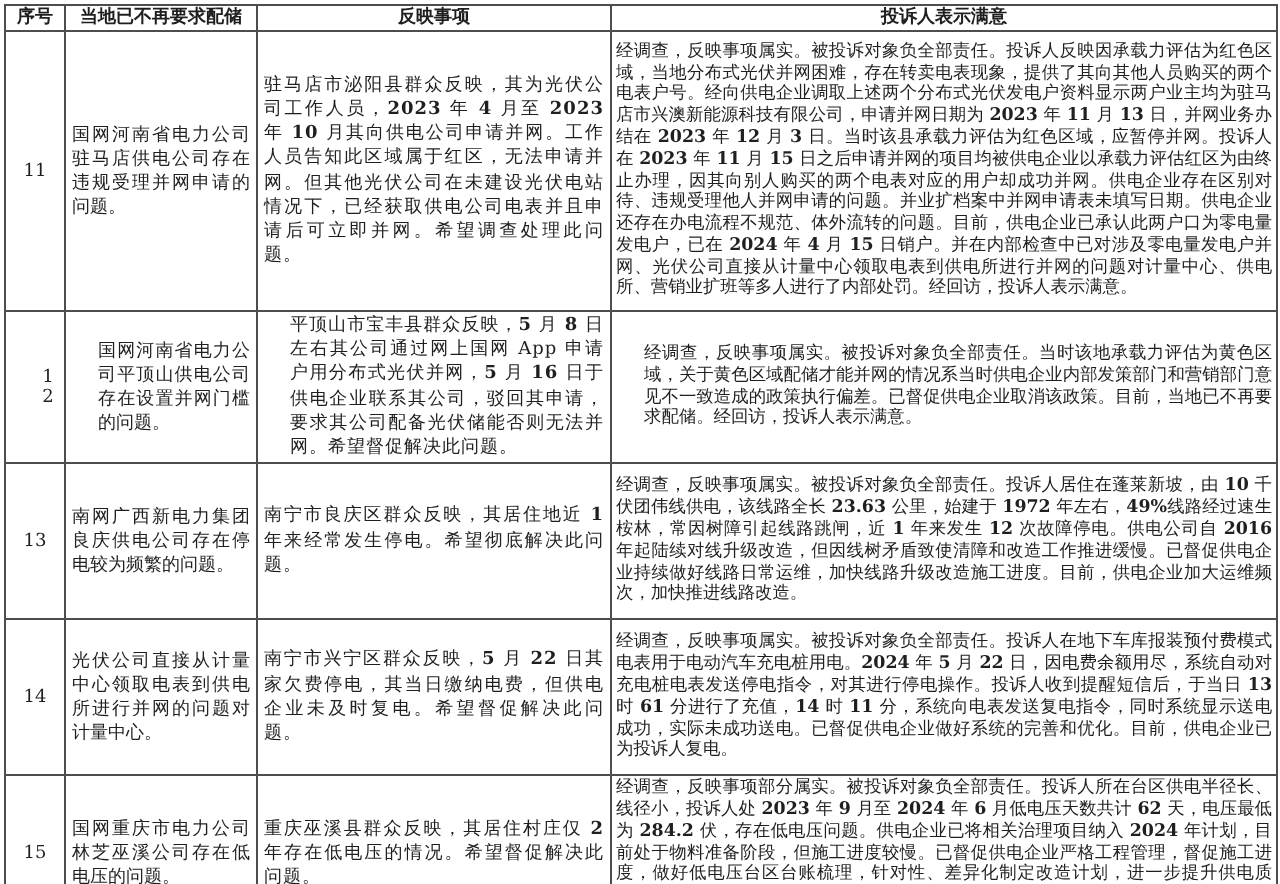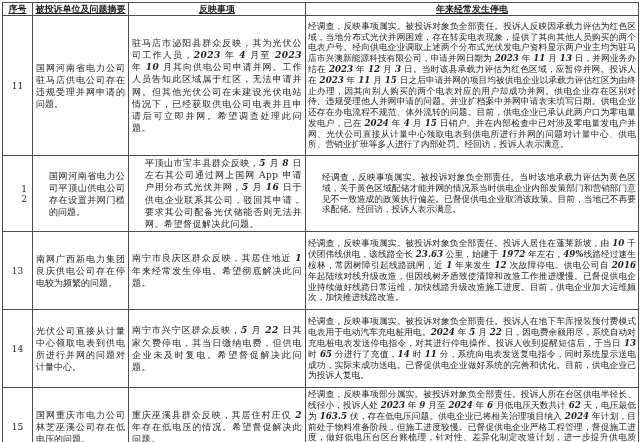--- a/index.html
+++ b/index.html
@@ -16,55 +16,55 @@
   th,td {
     border:1px solid #4d4d4d;
     font-size:9px;
     padding:1px 3px;
     overflow:hidden;
     vertical-align:middle;
     word-break:break-all;
   }
   th {
     font-weight:bold; text-align:center;
-    height:12px; line-height:12px; padding:0;text-decoration:underline;
+    height:12px; line-height:12px; padding:0;
   }
   td.c-no { text-align:center; font-size:9px; }
   td.c-unit {
     text-align:justify; line-height:12px;
   }
   td.c-issue {
     text-align:justify; letter-spacing:0.5px; line-height:12.2px;
   }
   td.c-result {
     font-size:8.7px; text-align:justify; line-height:10.8px; padding:1px 2px;margin-top:48px;
   }
   tr.r0 > td { height:137px; }
   tr.r1 > td { height:63px;padding-left:16px; }
   tr.r2 > td { height:75px; }
   tr.r3 > td { height:75px; }
   tr.r4 > td { height:72px; }
-  b { font-weight:bold;font-style:italic; }
+  b { font-weight:bold; }
 </style>
 </head>
 <body>
 
 <table class="doc">
   <colgroup>
       <col class="c1">
       <col class="c2">
       <col class="c3">
       <col class="c4">
     </colgroup>
   <thead>
     <tr>
       <th>序号</th>
-      <th>被投诉单位及问题摘要</th>
+      <th>当地已不再要求配储</th>
       <th>反映事项</th>
-      <th>年来经常发生停电</th>
+      <th>投诉人表示满意</th>
     </tr>
   </thead>
   <tbody>
     <tr class="r0">
       <td class="c-no">11</td>
       <td class="c-unit">国网河南省电力公司驻马店供电公司存在违规受理并网申请的问题。</td>
       <td class="c-issue">驻马店市泌阳县群众反映，其为光伏公司工作人员，<b>2023</b> 年 <b>4</b> 月至 <b>2023</b> 年 <b>10</b> 月其向供电公司申请并网。工作人员告知此区域属于红区，无法申请并网。但其他光伏公司在未建设光伏电站情况下，已经获取供电公司电表并且申请后可立即并网。希望调查处理此问题。</td>
       <td class="c-result">经调查，反映事项属实。被投诉对象负全部责任。投诉人反映因承载力评估为红色区域，当地分布式光伏并网困难，存在转卖电表现象，提供了其向其他人员购买的两个电表户号。经向供电企业调取上述两个分布式光伏发电户资料显示两户业主均为驻马店市兴澳新能源科技有限公司，申请并网日期为 <b>2023</b> 年 <b>11</b> 月 <b>13</b> 日，并网业务办结在 <b>2023</b> 年 <b>12</b> 月 <b>3</b> 日。当时该县承载力评估为红色区域，应暂停并网。投诉人在 <b>2023</b> 年 <b>11</b> 月 <b>15</b> 日之后申请并网的项目均被供电企业以承载力评估红区为由终止办理，因其向别人购买的两个电表对应的用户却成功并网。供电企业存在区别对待、违规受理他人并网申请的问题。并业扩档案中并网申请表未填写日期。供电企业还存在办电流程不规范、体外流转的问题。目前，供电企业已承认此两户口为零电量发电户，已在 <b>2024</b> 年 <b>4</b> 月 <b>15</b> 日销户。并在内部检查中已对涉及零电量发电户并网、光伏公司直接从计量中心领取电表到供电所进行并网的问题对计量中心、供电所、营销业扩班等多人进行了内部处罚。经回访，投诉人表示满意。</td>
     </tr>
     <tr class="r1">
@@ -76,22 +76,22 @@
     <tr class="r2">
       <td class="c-no">13</td>
       <td class="c-unit">南网广西新电力集团良庆供电公司存在停电较为频繁的问题。</td>
       <td class="c-issue">南宁市良庆区群众反映，其居住地近 <b>1</b> 年来经常发生停电。希望彻底解决此问题。</td>
       <td class="c-result">经调查，反映事项属实。被投诉对象负全部责任。投诉人居住在蓬莱新坡，由 <b>10</b> 千伏团伟线供电，该线路全长 <b>23.63</b> 公里，始建于 <b>1972</b> 年左右，<b>49%</b>线路经过速生桉林，常因树障引起线路跳闸，近 <b>1</b> 年来发生 <b>12</b> 次故障停电。供电公司自 <b>2016</b> 年起陆续对线升级改造，但因线树矛盾致使清障和改造工作推进缓慢。已督促供电企业持续做好线路日常运维，加快线路升级改造施工进度。目前，供电企业加大运维频次，加快推进线路改造。</td>
     </tr>
     <tr class="r3">
       <td class="c-no">14</td>
       <td class="c-unit">光伏公司直接从计量中心领取电表到供电所进行并网的问题对计量中心。</td>
       <td class="c-issue">南宁市兴宁区群众反映，<b>5</b> 月 <b>22</b> 日其家欠费停电，其当日缴纳电费，但供电企业未及时复电。希望督促解决此问题。</td>
-      <td class="c-result">经调查，反映事项属实。被投诉对象负全部责任。投诉人在地下车库报装预付费模式电表用于电动汽车充电桩用电。<b>2024</b> 年 <b>5</b> 月 <b>22</b> 日，因电费余额用尽，系统自动对充电桩电表发送停电指令，对其进行停电操作。投诉人收到提醒短信后，于当日 <b>13</b> 时 <b>65</b> 分进行了充值，<b>14</b> 时 <b>11</b> 分，系统向电表发送复电指令，同时系统显示送电成功，实际未成功送电。已督促供电企业做好系统的完善和优化。目前，供电企业已为投诉人复电。</td>
+      <td class="c-result">经调查，反映事项属实。被投诉对象负全部责任。投诉人在地下车库报装预付费模式电表用于电动汽车充电桩用电。<b>2024</b> 年 <b>5</b> 月 <b>22</b> 日，因电费余额用尽，系统自动对充电桩电表发送停电指令，对其进行停电操作。投诉人收到提醒短信后，于当日 <b>13</b> 时 <b>61</b> 分进行了充值，<b>14</b> 时 <b>11</b> 分，系统向电表发送复电指令，同时系统显示送电成功，实际未成功送电。已督促供电企业做好系统的完善和优化。目前，供电企业已为投诉人复电。</td>
     </tr>
     <tr class="r4">
       <td class="c-no">15</td>
       <td class="c-unit">国网重庆市电力公司林芝巫溪公司存在低电压的问题。</td>
       <td class="c-issue">重庆巫溪县群众反映，其居住村庄仅 <b>2</b> 年存在低电压的情况。希望督促解决此问题。</td>
-      <td class="c-result">经调查，反映事项部分属实。被投诉对象负全部责任。投诉人所在台区供电半径长、线径小，投诉人处 <b>2023</b> 年 <b>9</b> 月至 <b>2024</b> 年 <b>6</b> 月低电压天数共计 <b>62</b> 天，电压最低为 <b>163.5</b> 伏，存在低电压问题。供电企业已将相关治理项目纳入 <b>2024</b> 年计划，目前处于物料准备阶段，但施工进度较慢。已督促供电企业严格工程管理，督促施工进度，做好低电压台区台账梳理，针对性、差异化制定改造计划，进一步提升供电质量，并将具体情况向投诉人解释说明。目前，供电企业已对相关责任人员进行考核，并计划  月底完成台区低电压治理工作。经回访，投诉人表示满意。</td>
+      <td class="c-result">经调查，反映事项部分属实。被投诉对象负全部责任。投诉人所在台区供电半径长、线径小，投诉人处 <b>2023</b> 年 <b>9</b> 月至 <b>2024</b> 年 <b>6</b> 月低电压天数共计 <b>62</b> 天，电压最低为 <b>284.2</b> 伏，存在低电压问题。供电企业已将相关治理项目纳入 <b>2024</b> 年计划，目前处于物料准备阶段，但施工进度较慢。已督促供电企业严格工程管理，督促施工进度，做好低电压台区台账梳理，针对性、差异化制定改造计划，进一步提升供电质量，并将具体情况向投诉人解释说明。目前，供电企业已对相关责任人员进行考核，并计划  月底完成台区低电压治理工作。经回访，投诉人表示满意。</td>
     </tr>
   </tbody>
 </table>
 
 </body></html>

